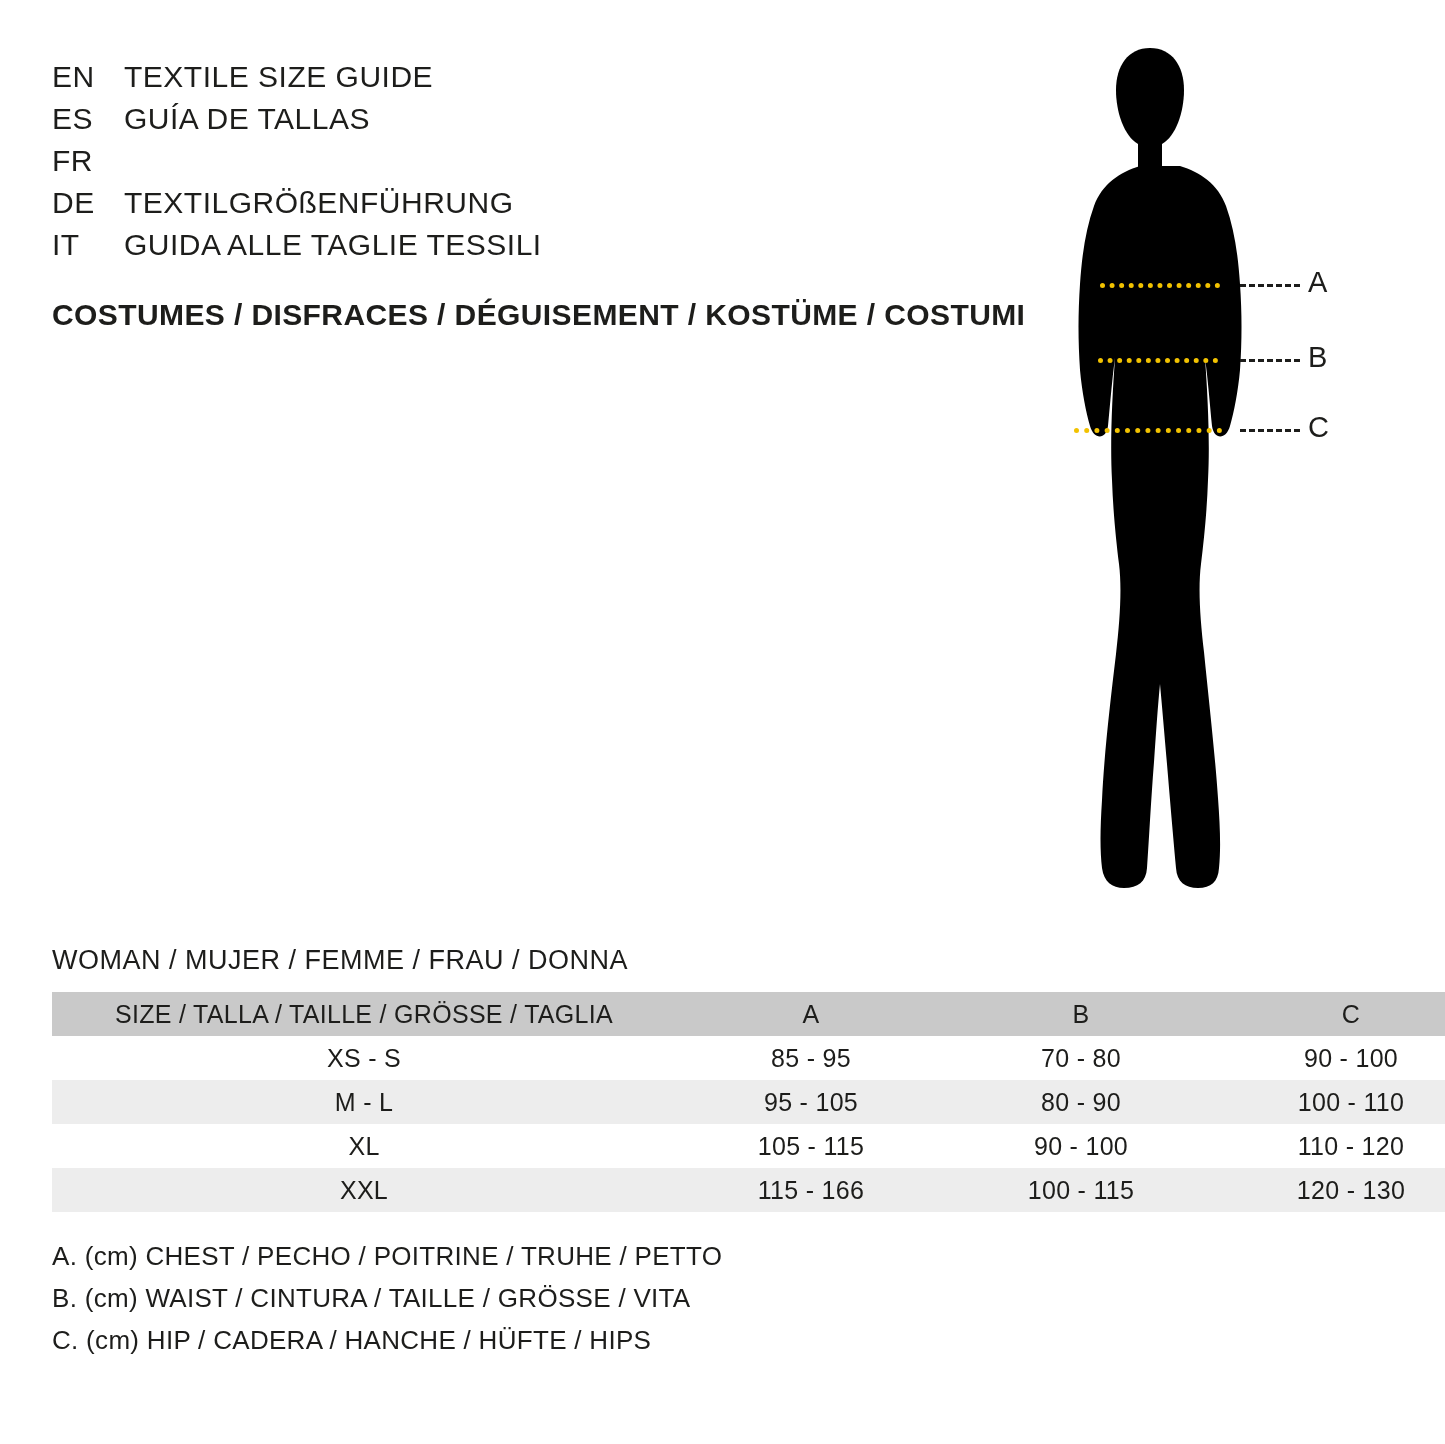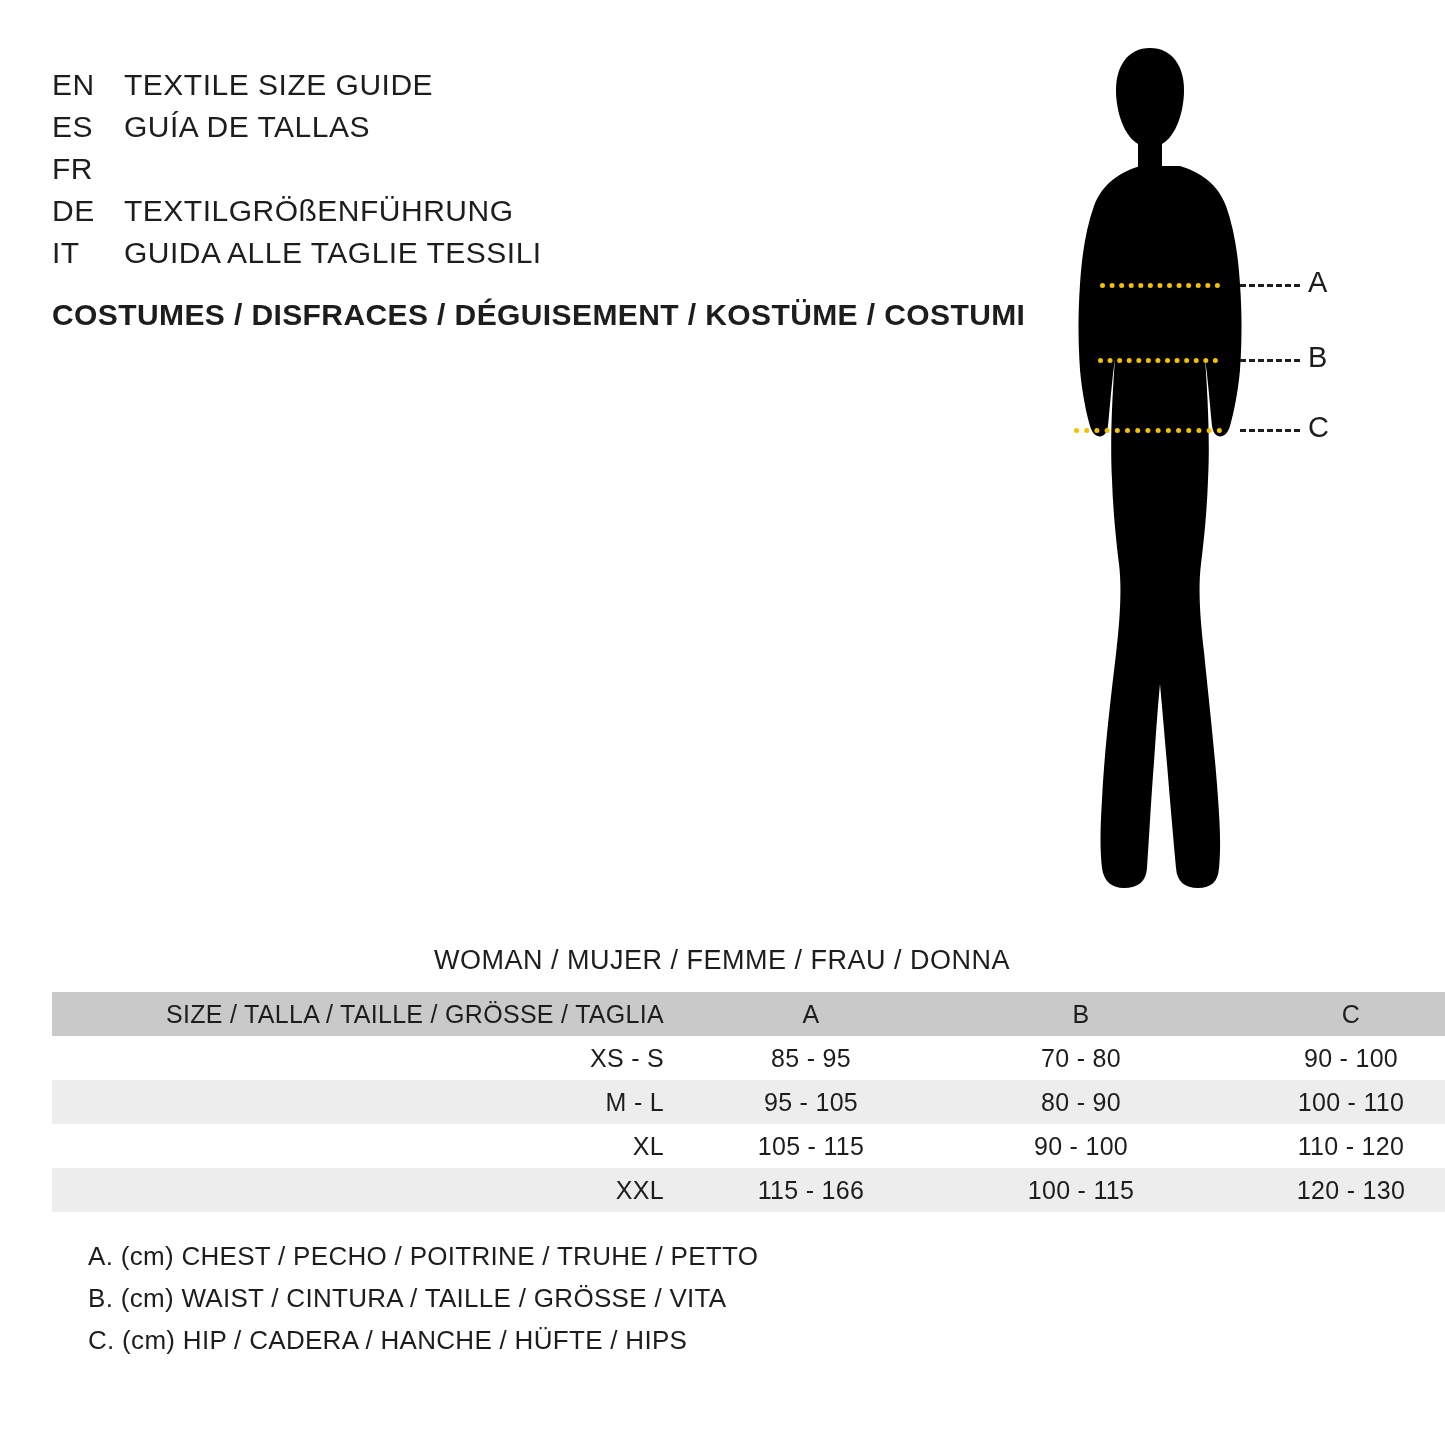--- a/index.html
+++ b/index.html
@@ -18,21 +18,21 @@
 
   
   .header {
     position: absolute;
     left: 52px;
     top: 60px;
     width: 950px;
   }
   .lang-row {
     display: flex;
-    align-items: flex-end;
+    align-items: flex-start;
     height: 42px;
     font-size: 30px;
     letter-spacing: 0.5px;
     color: #1d1d1b;
   }
   .lang-code {
     width: 72px;
     flex: 0 0 72px;
   }
   .lang-text {
@@ -84,39 +84,38 @@
     position: absolute;
     left: 52px;
     top: 945px;
     width: 1340px;
   }
   .table-caption {
     font-size: 27px;
     letter-spacing: 0.5px;
     color: #1d1d1b;
     margin-bottom: 16px;
-    text-align: center;
   }
   table.size-table {
     border-collapse: collapse;
     width: 1338px;
     table-layout: fixed;
   }
   table.size-table th,
   table.size-table td {
     font-size: 25px;
     font-weight: normal;
     color: #1d1d1b;
     height: 44px;
     padding: 0 12px;
     letter-spacing: 0.3px;
   }
   table.size-table th.col-size,
   table.size-table td.col-size {
-    text-align: right;
+    text-align: center;
     width: 600px;
   }
   table.size-table th.col-m,
   table.size-table td.col-m {
     text-align: center;
     width: 246px;
   }
   thead tr {
     background: #c9c9c9;
   }
@@ -132,21 +131,20 @@
     position: absolute;
     left: 52px;
     top: 1235px;
     width: 1000px;
   }
   .footnote {
     font-size: 26px;
     letter-spacing: 0.3px;
     color: #1d1d1b;
     line-height: 42px;
-    margin-left: 36px;
   }
 </style>
 </head>
 <body>
 
 <div class="header">
   <div class="lang-row">
     <span class="lang-code">EN</span>
     <span class="lang-text">TEXTILE SIZE GUIDE</span>
   </div>

